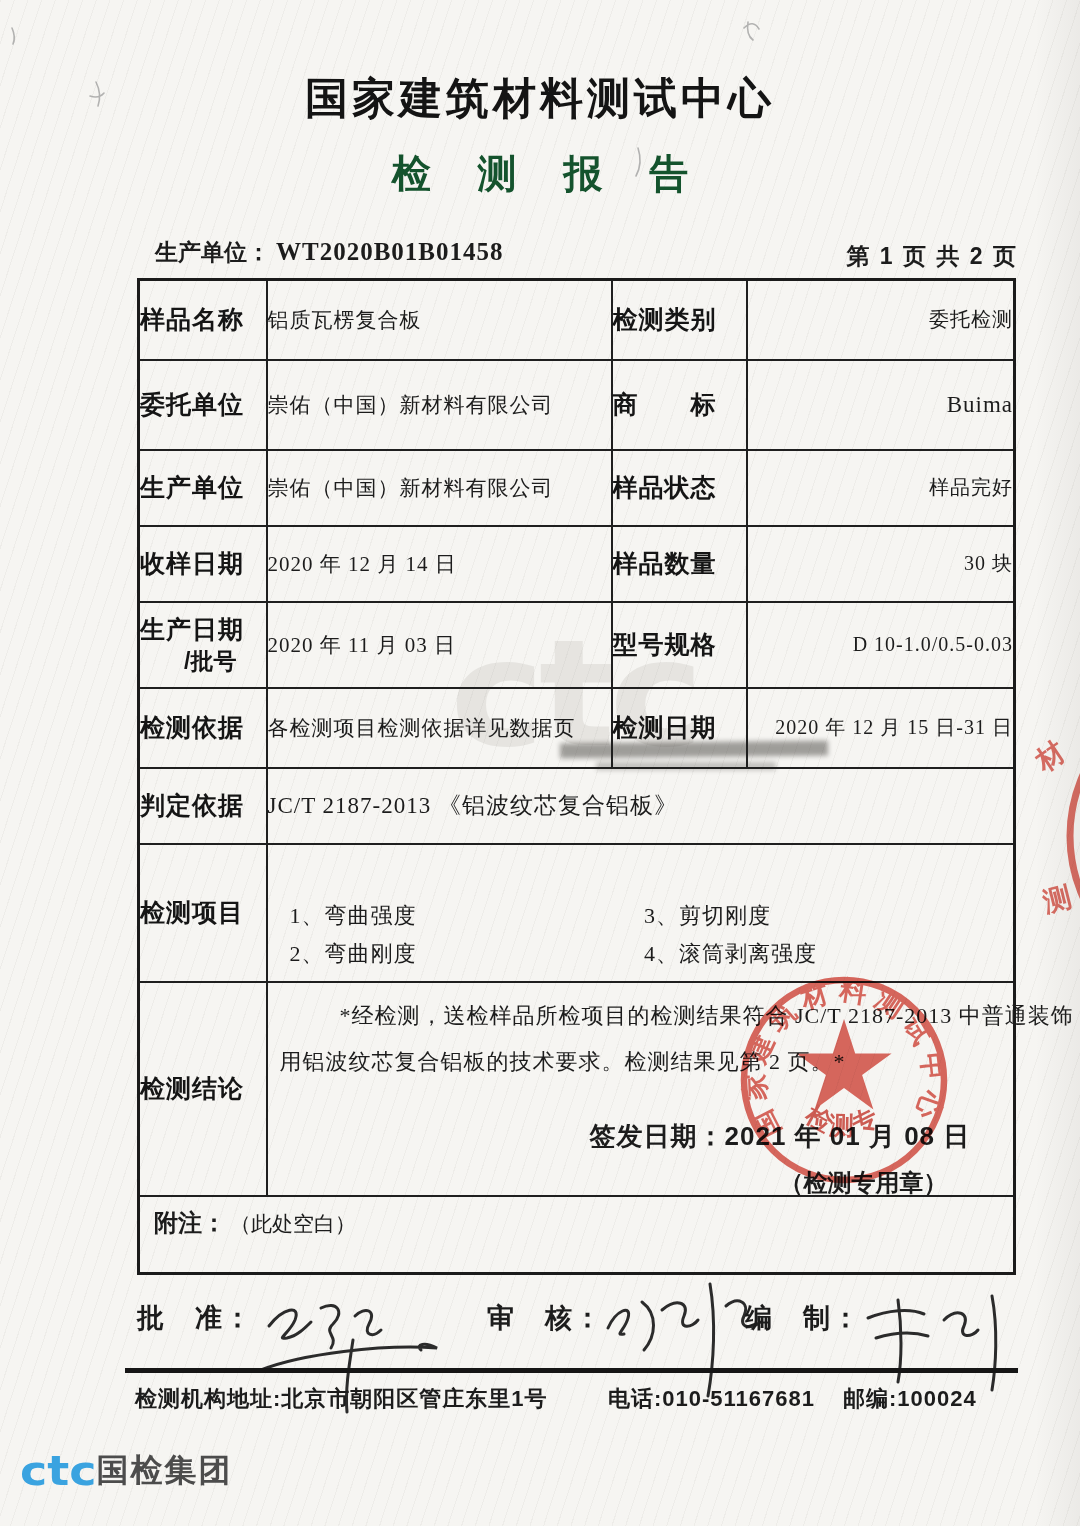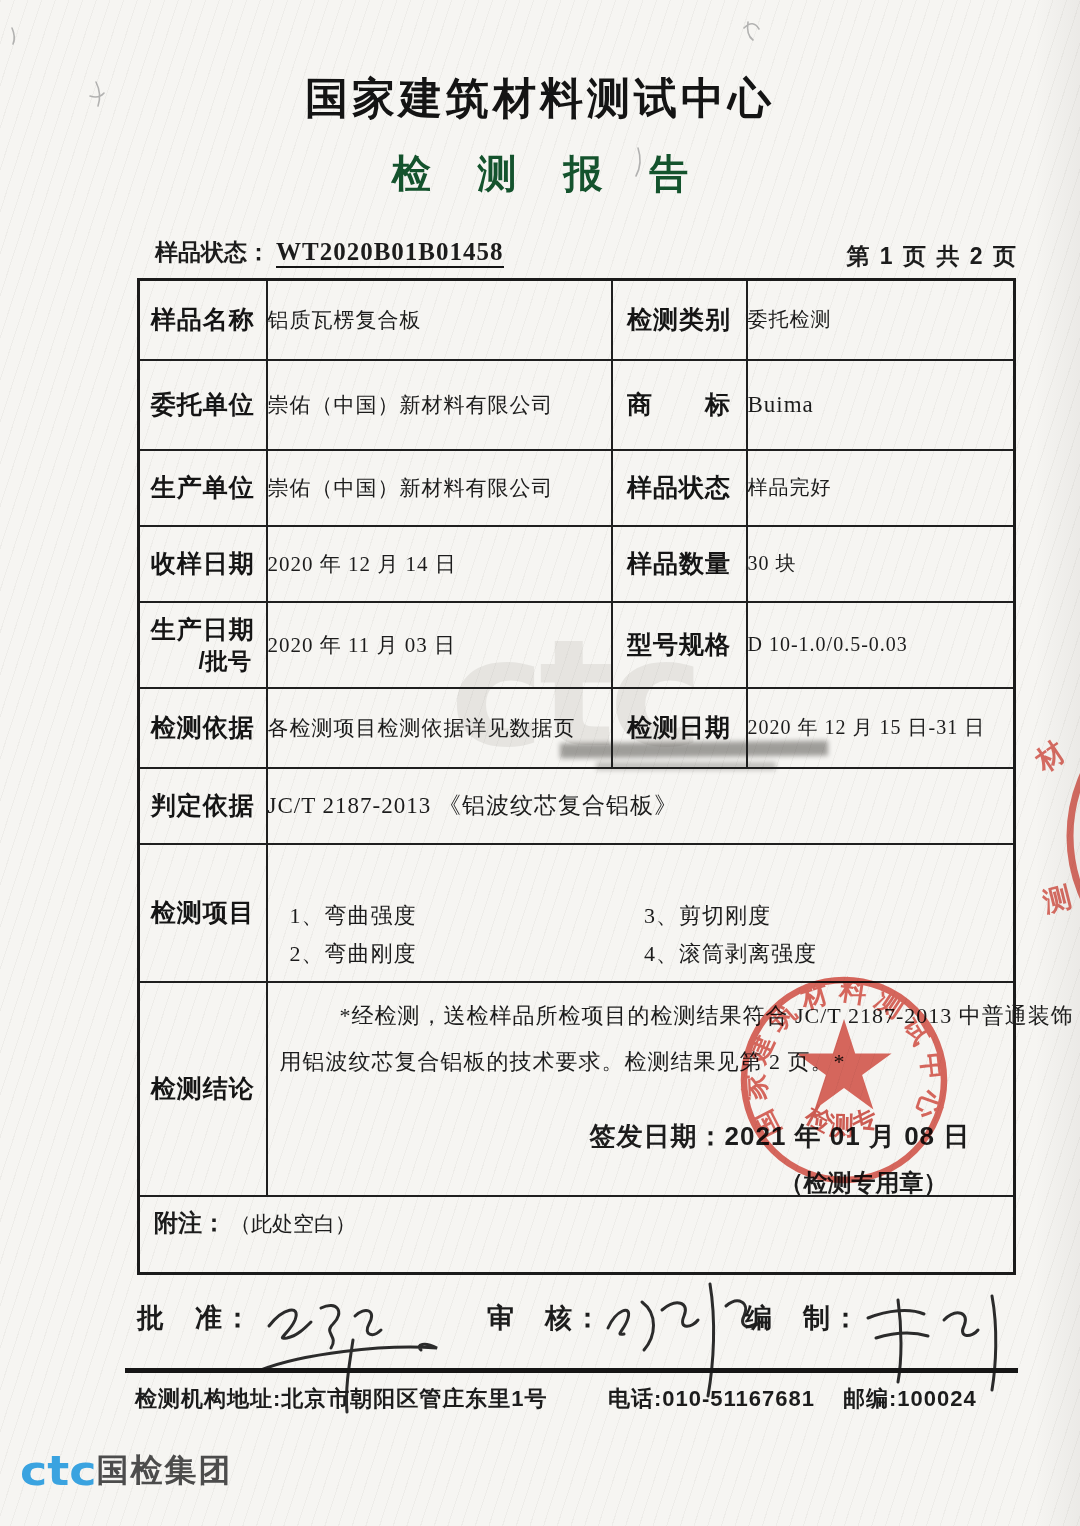--- a/index.html
+++ b/index.html
@@ -18,35 +18,35 @@
     font-family:"Liberation Sans","DejaVu Sans",sans-serif;
     font-weight:bold;font-size:43px;letter-spacing:4px;color:#141414;
   }
   .doc-title{
     top:147px;left:0;width:1080px;text-align:center;
     font-family:"Liberation Sans","DejaVu Sans",sans-serif;
     font-weight:bold;font-size:39px;letter-spacing:18px;text-indent:18px;color:#14532d;
   }
   .report-line{top:237px;left:155px;font-size:24px;}
   .report-label{font-family:"Liberation Sans","DejaVu Sans",sans-serif;font-weight:bold;font-size:23px;}
-  .report-no{font-weight:bold;font-size:25px;letter-spacing:1px;border-bottom:2px solid #141414;padding-bottom:1px;}
+  .report-no{font-weight:bold;font-size:25px;letter-spacing:1px;border-bottom:2px solid #141414;padding-bottom:14px;}
   .page-info{top:241px;right:62px;font-family:"Liberation Sans","DejaVu Sans",sans-serif;font-weight:bold;font-size:23px;letter-spacing:2px;}
   
   table.report{
     position:absolute;left:137px;top:278px;width:876px;height:966px;
     border-collapse:collapse;table-layout:fixed;
     border:3px solid #1b1b1b;
   }
   table.report td{border:2px solid #1f1f1f;vertical-align:middle;padding:0;}
   td.lbl{
     font-family:"Liberation Sans","DejaVu Sans",sans-serif;
-    font-weight:bold;font-size:25px;text-align:center;letter-spacing:1px;color:#151515;
+    font-weight:bold;font-size:25px;text-align:left;letter-spacing:1px;color:#151515;
   }
   td.v1{font-size:21px;text-align:left;padding-left:16px;letter-spacing:1px;}
-  td.v2{font-size:20px;text-align:left;letter-spacing:1px;}
+  td.v2{font-size:20px;text-align:right;letter-spacing:1px;}
   .lbl-sub{font-size:23px;letter-spacing:0;padding-left:44px;}
   
   .items-grid{display:flex;flex-wrap:wrap;padding:8px 0 8px 22px;margin-top:44px;}
   .items-grid span{width:49%;font-size:22px;line-height:38px;letter-spacing:1px;}
   
   .concl{position:relative;height:212px;font-size:22px;}
   .c-line1{position:absolute;top:18px;left:12px;text-indent:60px;white-space:nowrap;letter-spacing:1px;}
   .c-line2{position:absolute;top:64px;left:12px;white-space:nowrap;letter-spacing:1px;}
   .c-sign{position:absolute;top:136px;left:322px;font-family:"Liberation Sans","DejaVu Sans",sans-serif;font-weight:bold;font-size:26px;letter-spacing:1px;white-space:nowrap;}
   .c-seal{position:absolute;top:184px;left:512px;font-family:"Liberation Sans","DejaVu Sans",sans-serif;font-weight:bold;font-size:24px;white-space:nowrap;}
@@ -85,21 +85,21 @@
     <path d="M96,82 q6,12 2,24 M90,96 q9,3 14,-3"></path>
     <path d="M638,148 q5,15 -2,28"></path>
     <path d="M744,28 q9,-9 15,1 M748,22 q-2,13 5,18"></path>
     <path d="M12,28 q4,9 1,16"></path>
   </g>
 </svg>
 
 <div class="abs org-title">国家建筑材料测试中心</div>
 <div class="abs doc-title">检 测 报 告</div>
 <div class="abs report-line">
-  <span class="report-label">样品状态：</span>
+  <span class="report-label">生产单位：</span>
   <span class="report-no">WT2020B01B01458</span>
 </div>
 <div class="abs page-info">第 1 页  共 2 页</div>
 
 <div class="abs wm-ctc">ctc</div>
 <div class="abs wm-bar1"></div>
 <div class="abs wm-bar2"></div>
 
 <table class="report">
   <colgroup>

